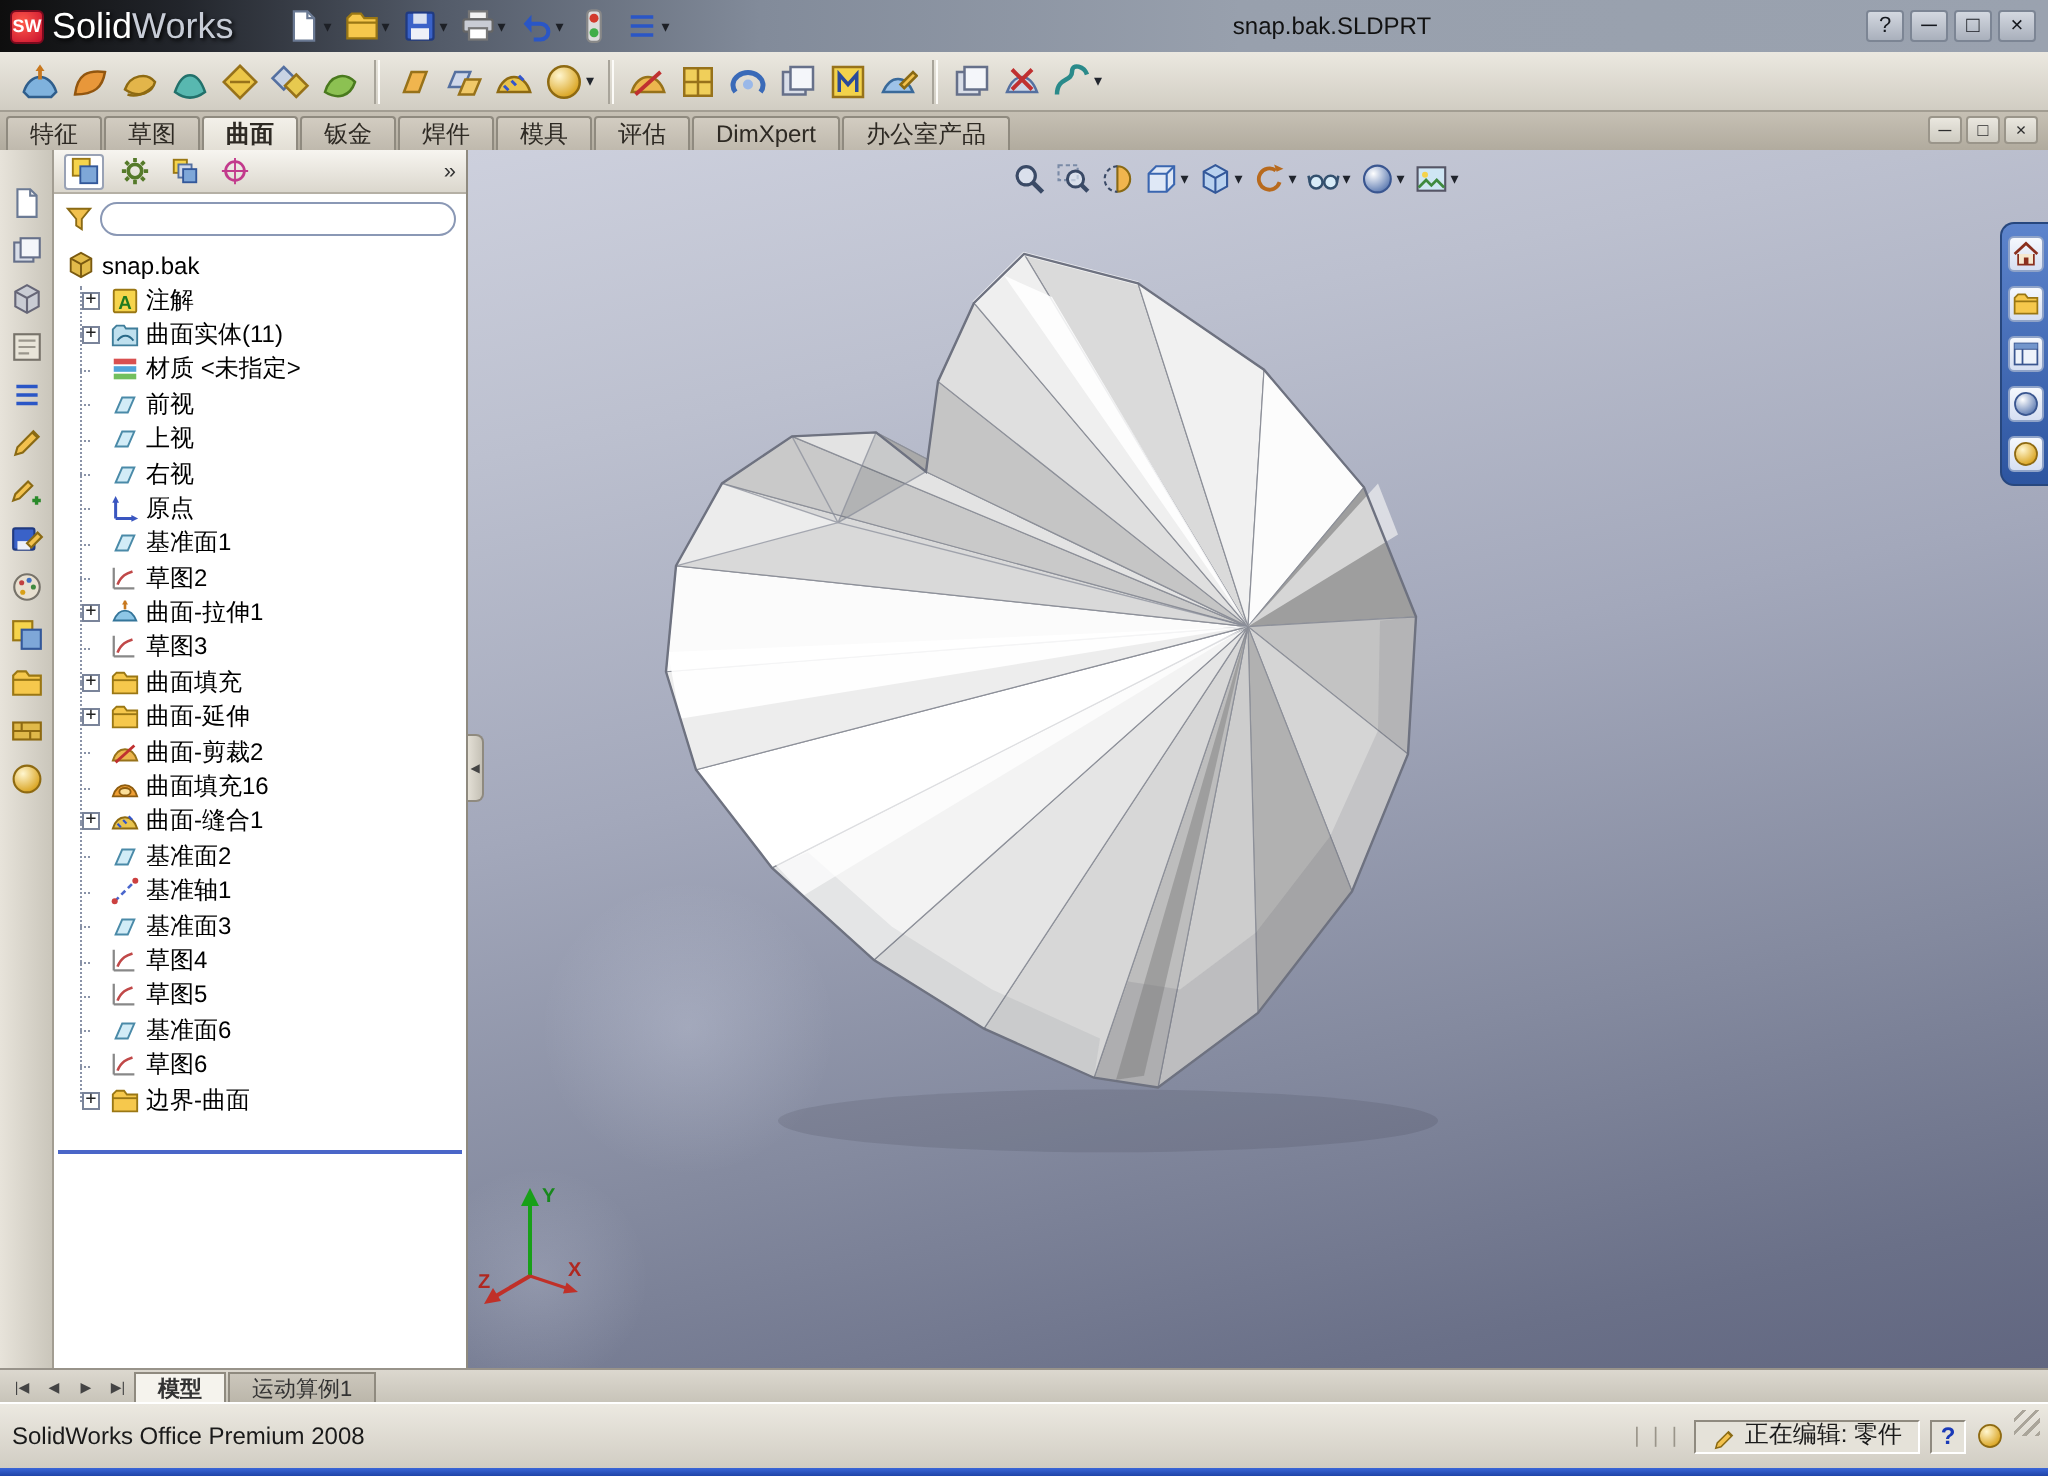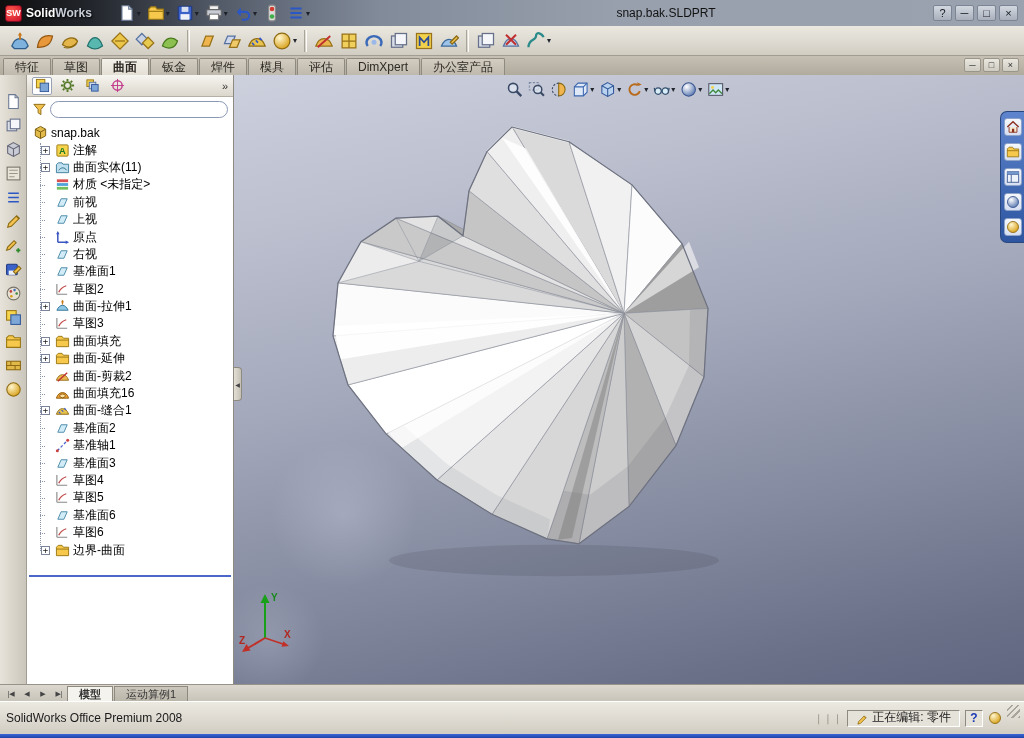--- a/index.html
+++ b/index.html
@@ -6,21 +6,21 @@
   html,body { margin:0; padding:0; }
   body { width:1024px; height:738px; font-family:"Liberation Sans","DejaVu Sans",sans-serif; font-size:12px; overflow:hidden; }
   .app { width:1024px; height:738px; display:flex; flex-direction:column; background:#d4d0c8; overflow:hidden; }
 
   
   .titlebar { height:26px; flex:none; display:flex; align-items:center; position:relative;
     background:linear-gradient(90deg,#0e0e0e 0%,#22252b 90px,#535b69 220px,#828b9a 380px,#98a0ad 620px,#9aa2af 100%); }
   .logo-badge { width:17px; height:17px; margin:0 4px 0 5px; border-radius:3px;
     background:radial-gradient(circle at 35% 35%,#ff5a4a,#c8102e); color:#fff; font-size:9px; font-weight:bold;
     display:flex; align-items:center; justify-content:center; border:1px solid #7a0a1e; }
-  .app-name { color:#fff; font-weight:bold; font-size:12px; text-shadow:1px 1px 2px #000; }
+  .app-name { color:#fff; font-weight:normal; font-size:18px; text-shadow:1px 1px 2px #000; }
   .app-name .lite { color:#c7ccd6; }
   .tb1 { display:flex; align-items:center; gap:2px; margin-left:24px; }
   .tbtn { height:24px; display:flex; align-items:center; padding:1px 2px; border-radius:2px; }
   .tbtn .ic { width:18px; height:18px; display:block; }
   .ic svg { width:100%; height:100%; display:block; }
   .caret { font-size:8px; margin-left:1px; color:#22262e; }
   .tb1 .caret { color:#1d2026; }
   .doc-title { position:absolute; left:645px; transform:translateX(-50%); font-size:12px; color:#121212;margin-left:21px; }
   .win-btns { margin-left:auto; display:flex; gap:3px; padding-right:6px; }
   .winbtn { width:19px; height:16px; display:flex; align-items:center; justify-content:center; color:#15181e; font-size:11px;
@@ -713,35 +713,35 @@
                   <path d="M3 12l3.5-8h6.5l-3.5 8z" fill="#cdeaf6" fill-opacity="0.9" stroke="#4a8aa8"></path>
                 </svg>
               </span>
               <span class="lbl">上视</span>
             </div>
 
             <div class="tree-row">
               <span class="expander"></span>
               <span class="ic t-ic">
                 <svg viewBox="0 0 16 16">
+                  <path d="M3 12l3.5-8h6.5l-3.5 8z" fill="#cdeaf6" fill-opacity="0.9" stroke="#4a8aa8"></path>
+                </svg>
+              </span>
+              <span class="lbl">右视</span>
+            </div>
+
+            <div class="tree-row">
+              <span class="expander"></span>
+              <span class="ic t-ic">
+                <svg viewBox="0 0 16 16">
                   <path d="M3 13h10M3 13V3" fill="none" stroke="#3a56c0" stroke-width="1.6"></path>
                   <path d="M3 1L1.2 4.6h3.6zM15 13l-3.6-1.8v3.6z" fill="#3a56c0"></path>
                 </svg>
               </span>
               <span class="lbl">原点</span>
-            </div>
-
-            <div class="tree-row">
-              <span class="expander"></span>
-              <span class="ic t-ic">
-                <svg viewBox="0 0 16 16">
-                  <path d="M3 12l3.5-8h6.5l-3.5 8z" fill="#cdeaf6" fill-opacity="0.9" stroke="#4a8aa8"></path>
-                </svg>
-              </span>
-              <span class="lbl">右视</span>
             </div>
 
             <div class="tree-row">
               <span class="expander"></span>
               <span class="ic t-ic">
                 <svg viewBox="0 0 16 16">
                   <path d="M3 12l3.5-8h6.5l-3.5 8z" fill="#cdeaf6" fill-opacity="0.9" stroke="#4a8aa8"></path>
                 </svg>
               </span>
               <span class="lbl">基准面1</span>

